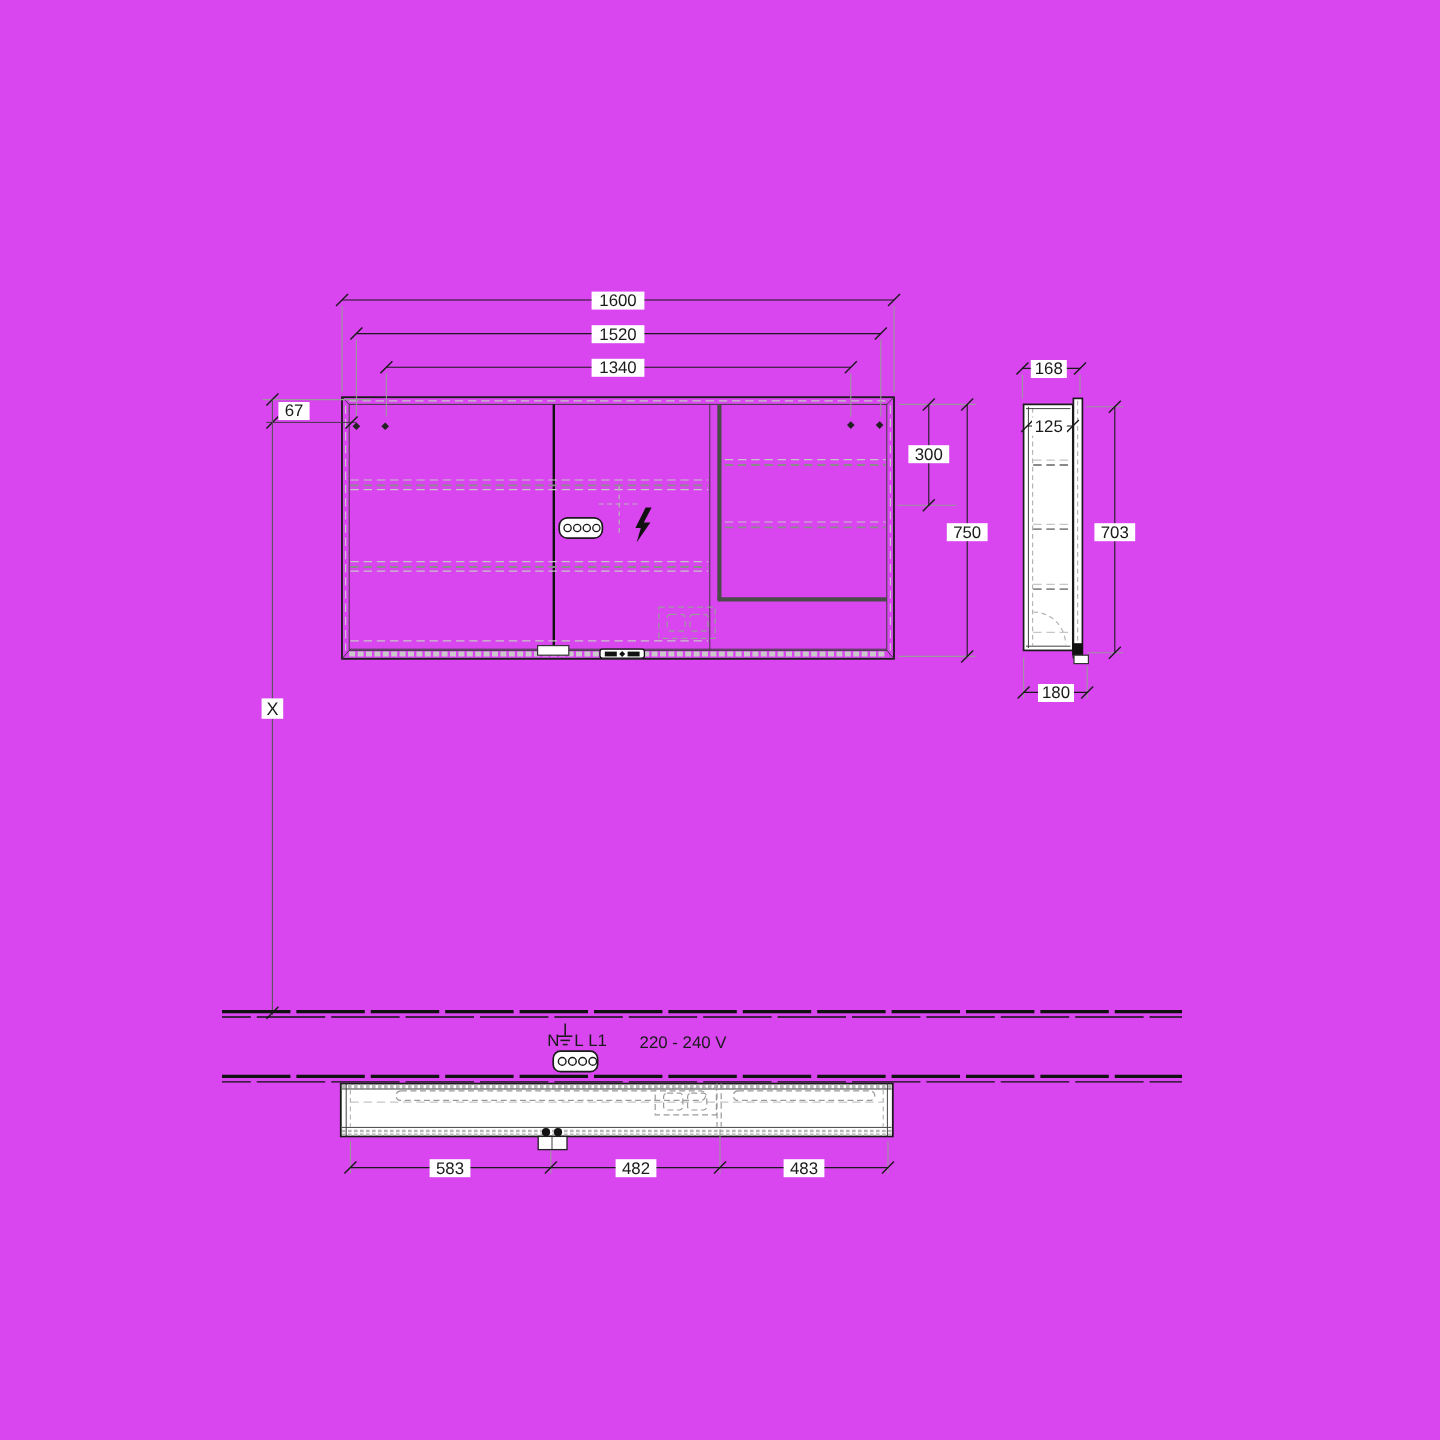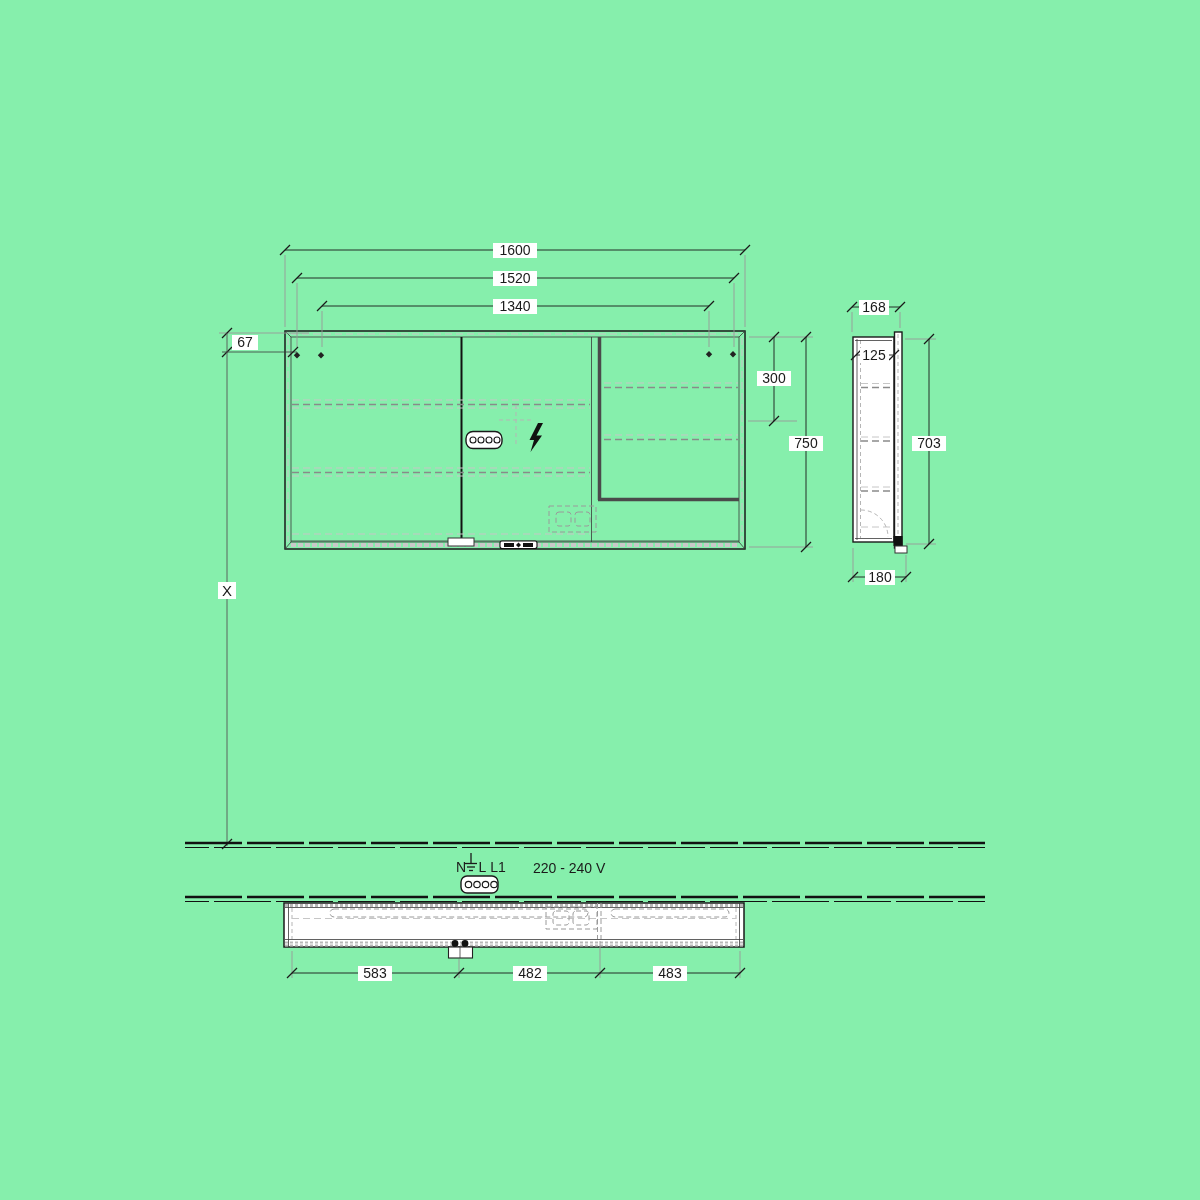--- a/index.html
+++ b/index.html
@@ -1,16 +1,16 @@
 <!DOCTYPE html>
 <html><head>
 <meta charset="utf-8">
 <style>
   html,body{margin:0;padding:0;background:#fff;}
-  .stage{position:relative;width:1200px;height:1200px;background:#86efac;overflow:hidden;}
+  .stage{position:relative;width:1200px;height:1200px;background:#d946ef;overflow:hidden;}
   svg{position:absolute;left:0;top:0;}
   .ln2{stroke:#1a1a1a;stroke-width:1.5;fill:none;}
   .thin{stroke:#3a3a3a;stroke-width:0.8;fill:none;}
   .thick{stroke:#4a4a4a;stroke-width:3.5;fill:none;}
   .ext{stroke:#999;stroke-width:0.9;fill:none;}
   .dimln{stroke:#1a1a1a;stroke-width:0.9;fill:none;}
   .tick{stroke:#1a1a1a;stroke-width:1.2;fill:none;}
   .dash-l{stroke:#c6c6c6;stroke-width:1;stroke-dasharray:7 4;fill:none;}
   .dash-d{stroke:#8a8a8a;stroke-width:1.5;stroke-dasharray:7 4;fill:none;}
   .dash-m{stroke:#9a9a9a;stroke-width:1;stroke-dasharray:5 3;fill:none;}

